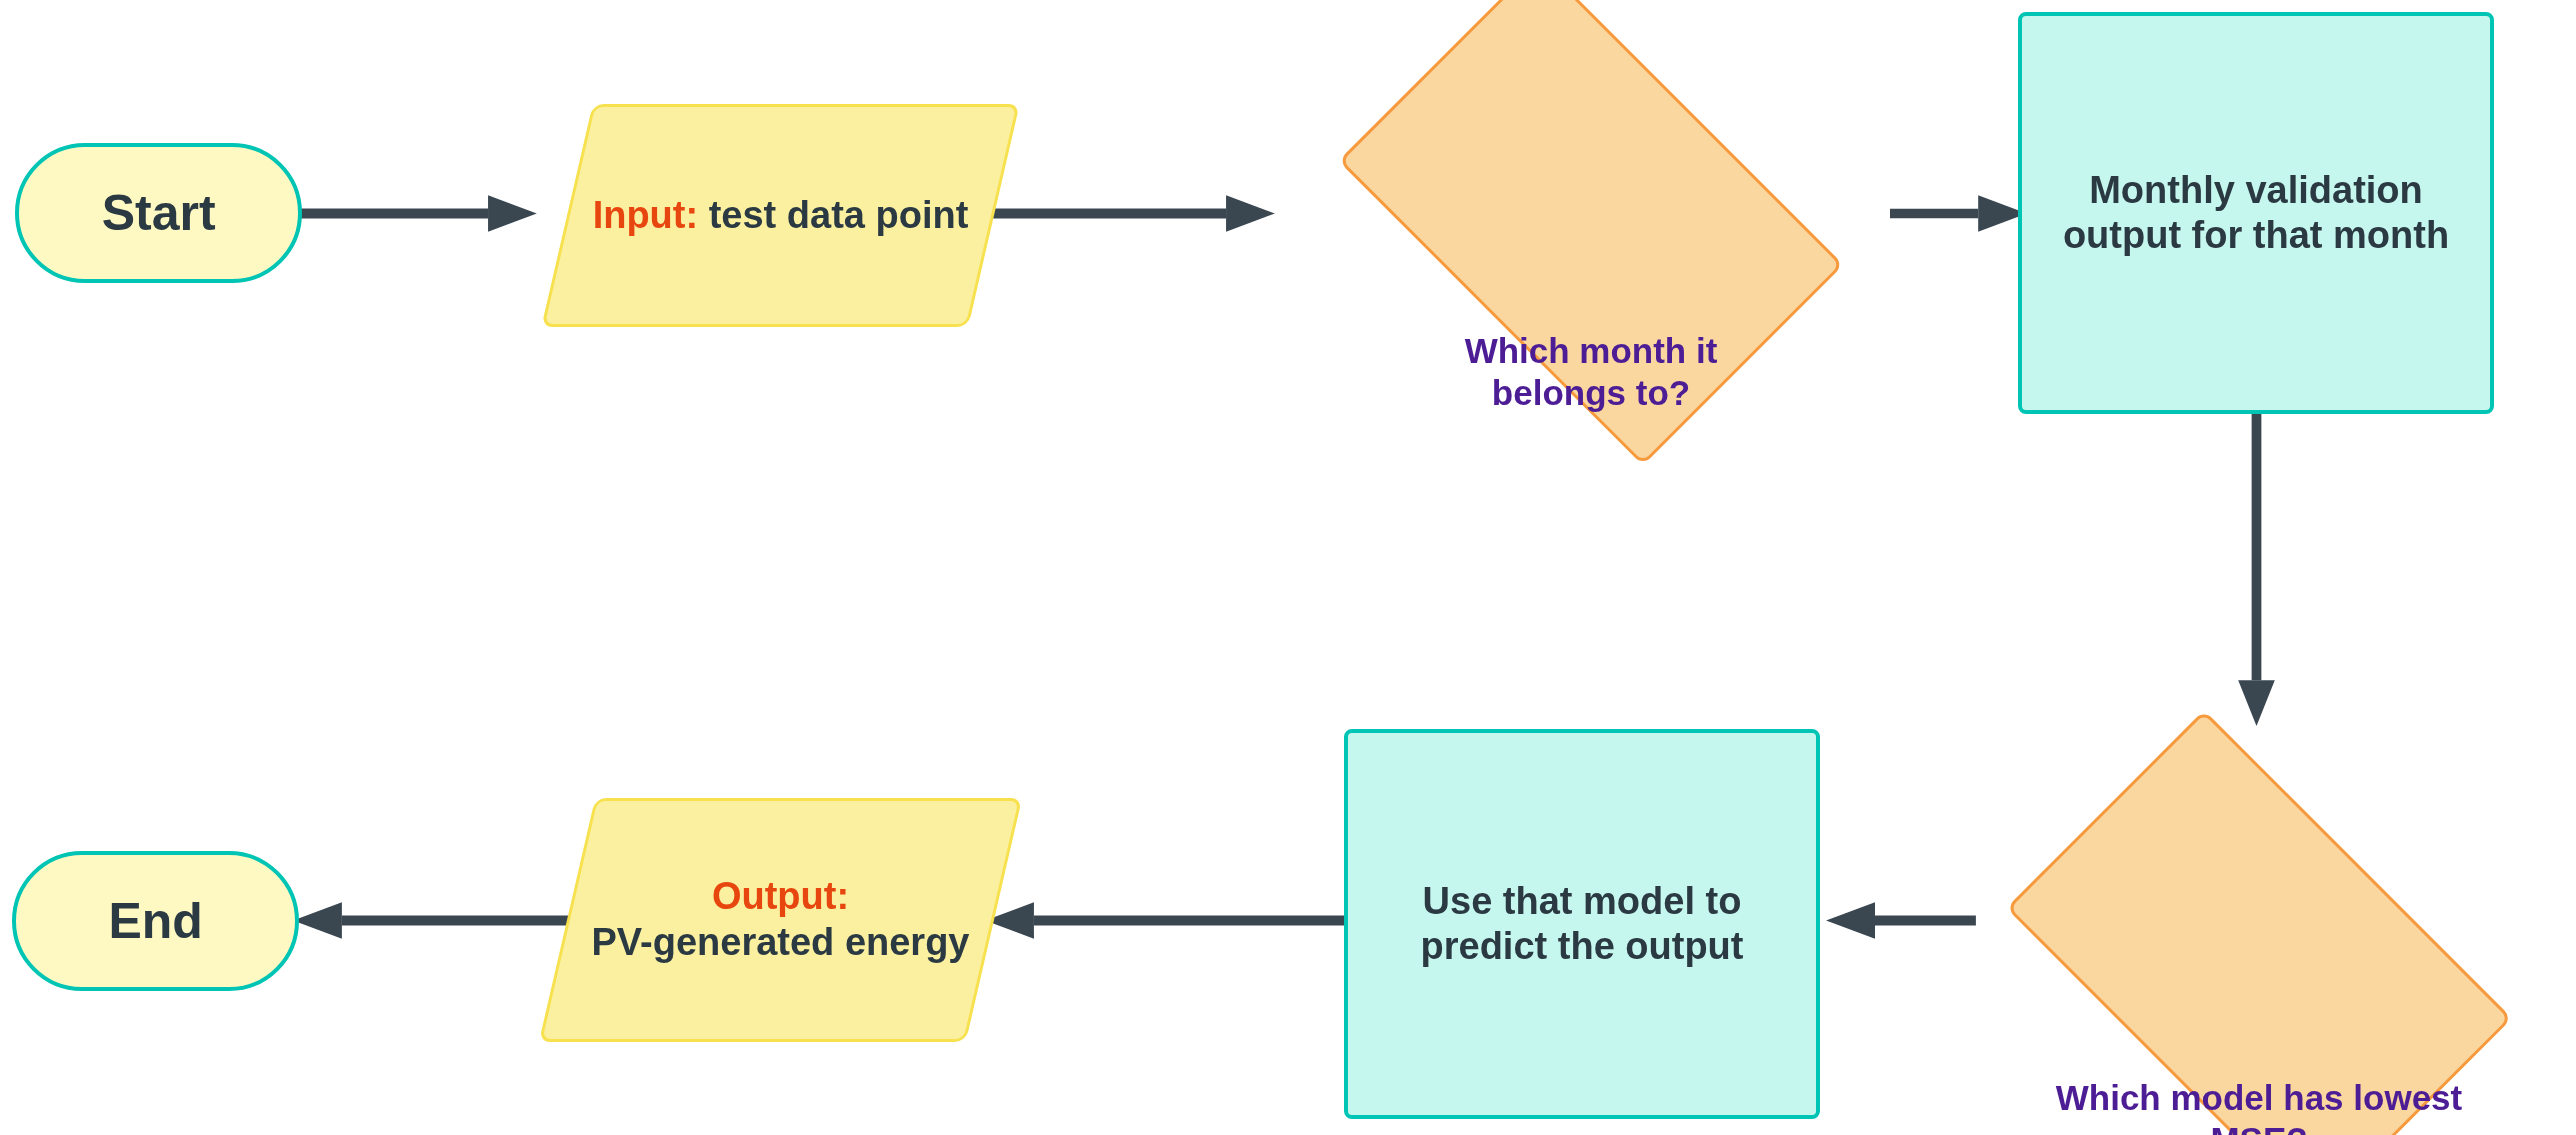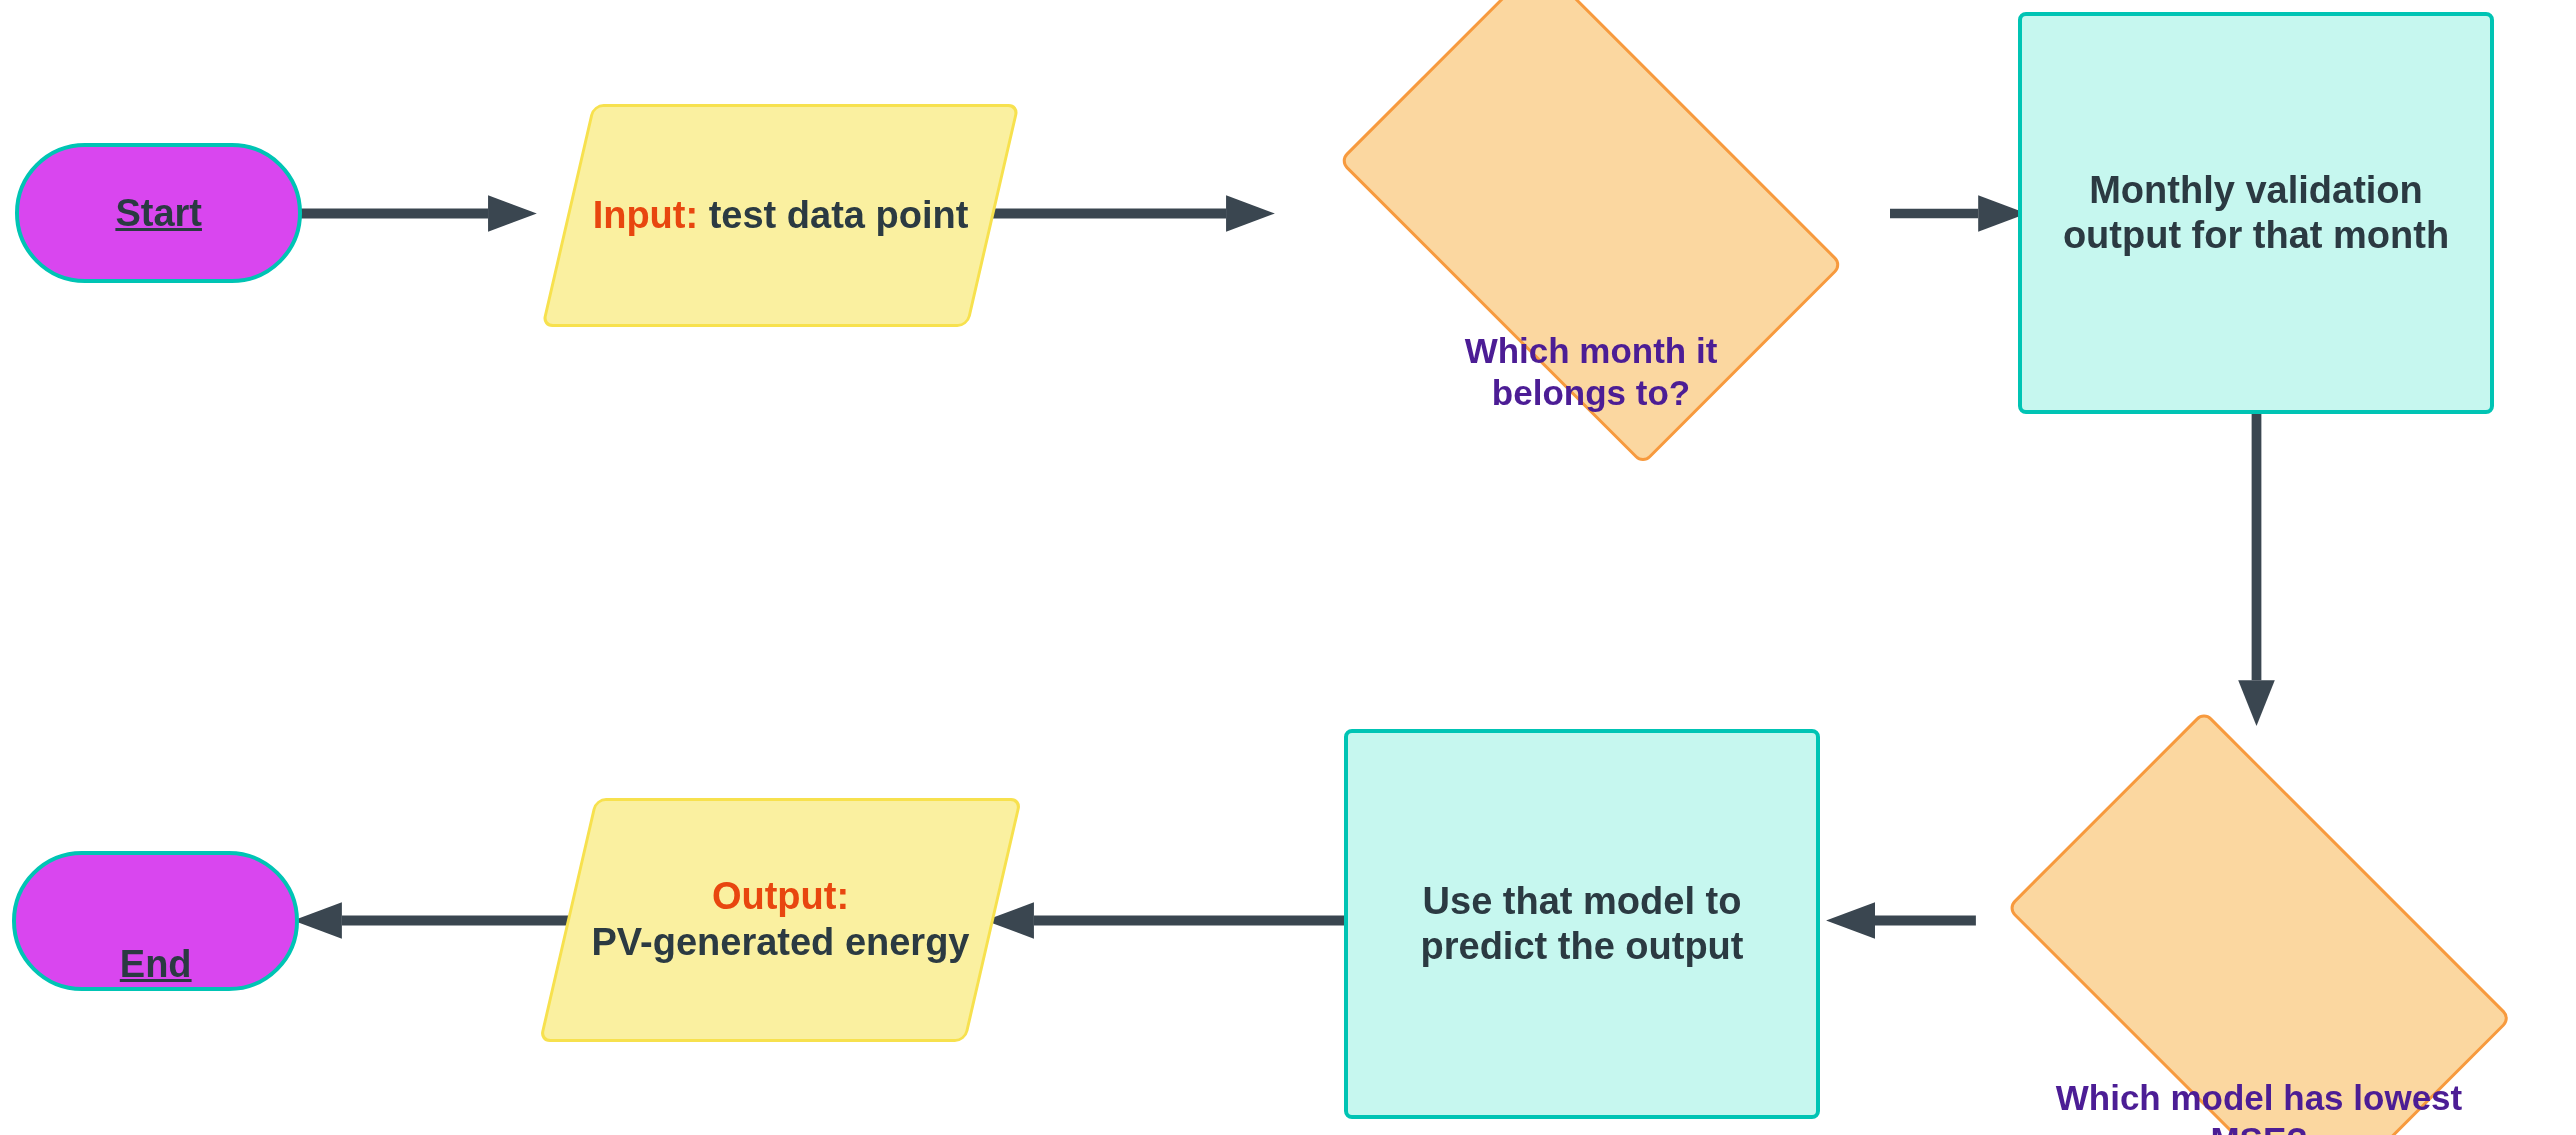--- a/index.html
+++ b/index.html
@@ -24,25 +24,24 @@
     justify-content: center;
     text-align: center;
     color: #2b3a42;
     font-weight: bold;
     line-height: 1.18;
     z-index: 3;
   }
 
   
   .terminator {
-    background: #d946ef;
+    background: #fef9c3;
     border: 4.3px solid #00c4b4;
     border-radius: 73px;
-    font-size: 38px;
-    text-decoration: underline;
+    font-size: 50px;
   }
 
   
   .process {
     background: #c6f7ef;
     border: 4.3px solid #00c4b4;
     border-radius: 8px;
     font-size: 38px;
     padding: 6.1px 11px;
   }
@@ -206,18 +205,18 @@
     <span>Use that model to predict the output</span>
   </div>
 
   <div class="io-wrap" style="left:567px; top:790px; width:427px; height:244px;margin-top:8px;">
     <div class="io-shape"></div>
     <div class="io-label">
       <span><span class="io-key">Output:</span><br><span>PV-generated energy</span></span>
     </div>
   </div>
 
-  <div class="node terminator" style="left:12.2px; top:851px; width:287px; height:140px;align-items:flex-end;">
+  <div class="node terminator" style="left:12.2px; top:851px; width:287px; height:140px;">
     <span>End</span>
   </div>
 
 </div>
 
 
 </body></html>

